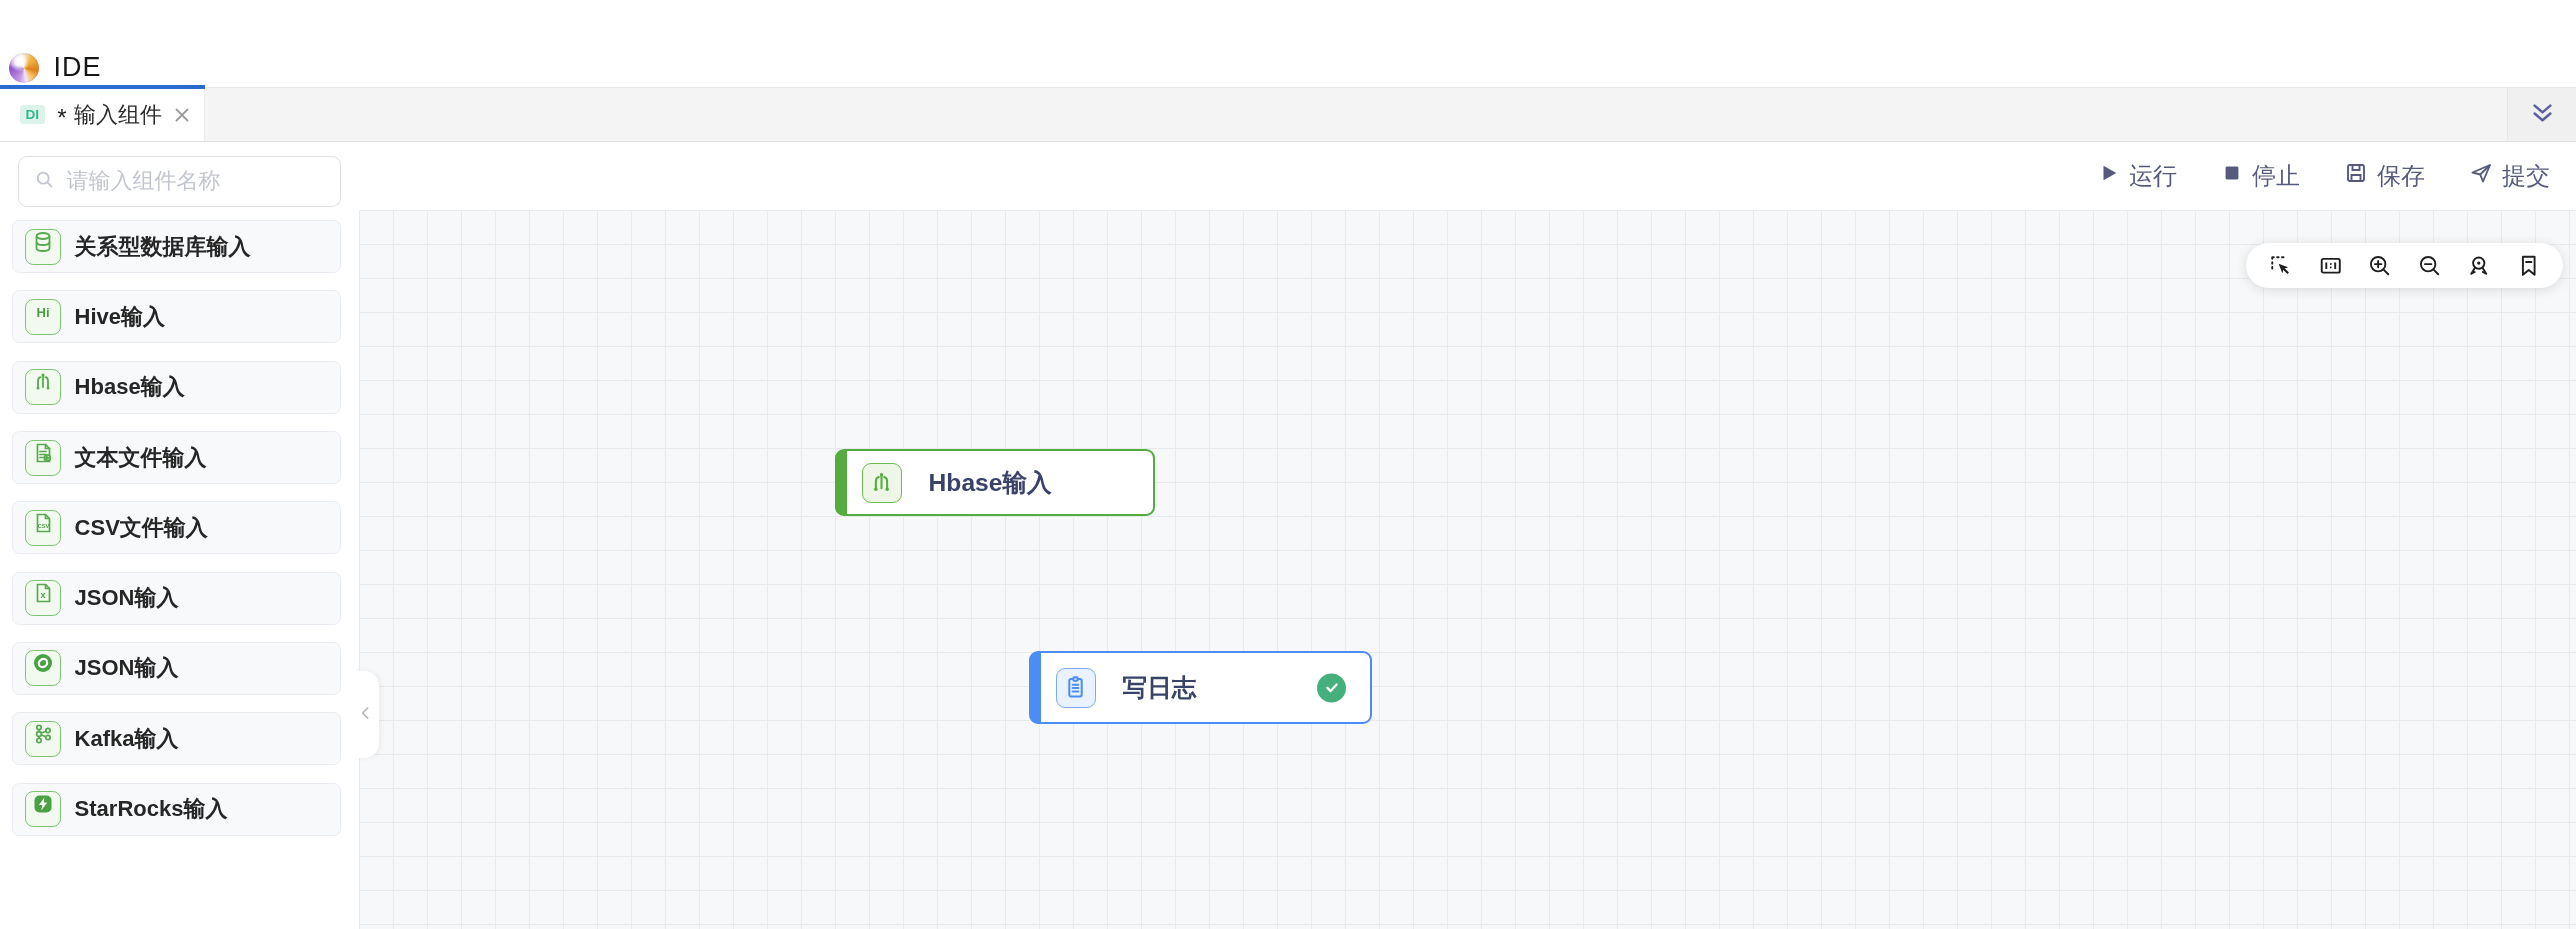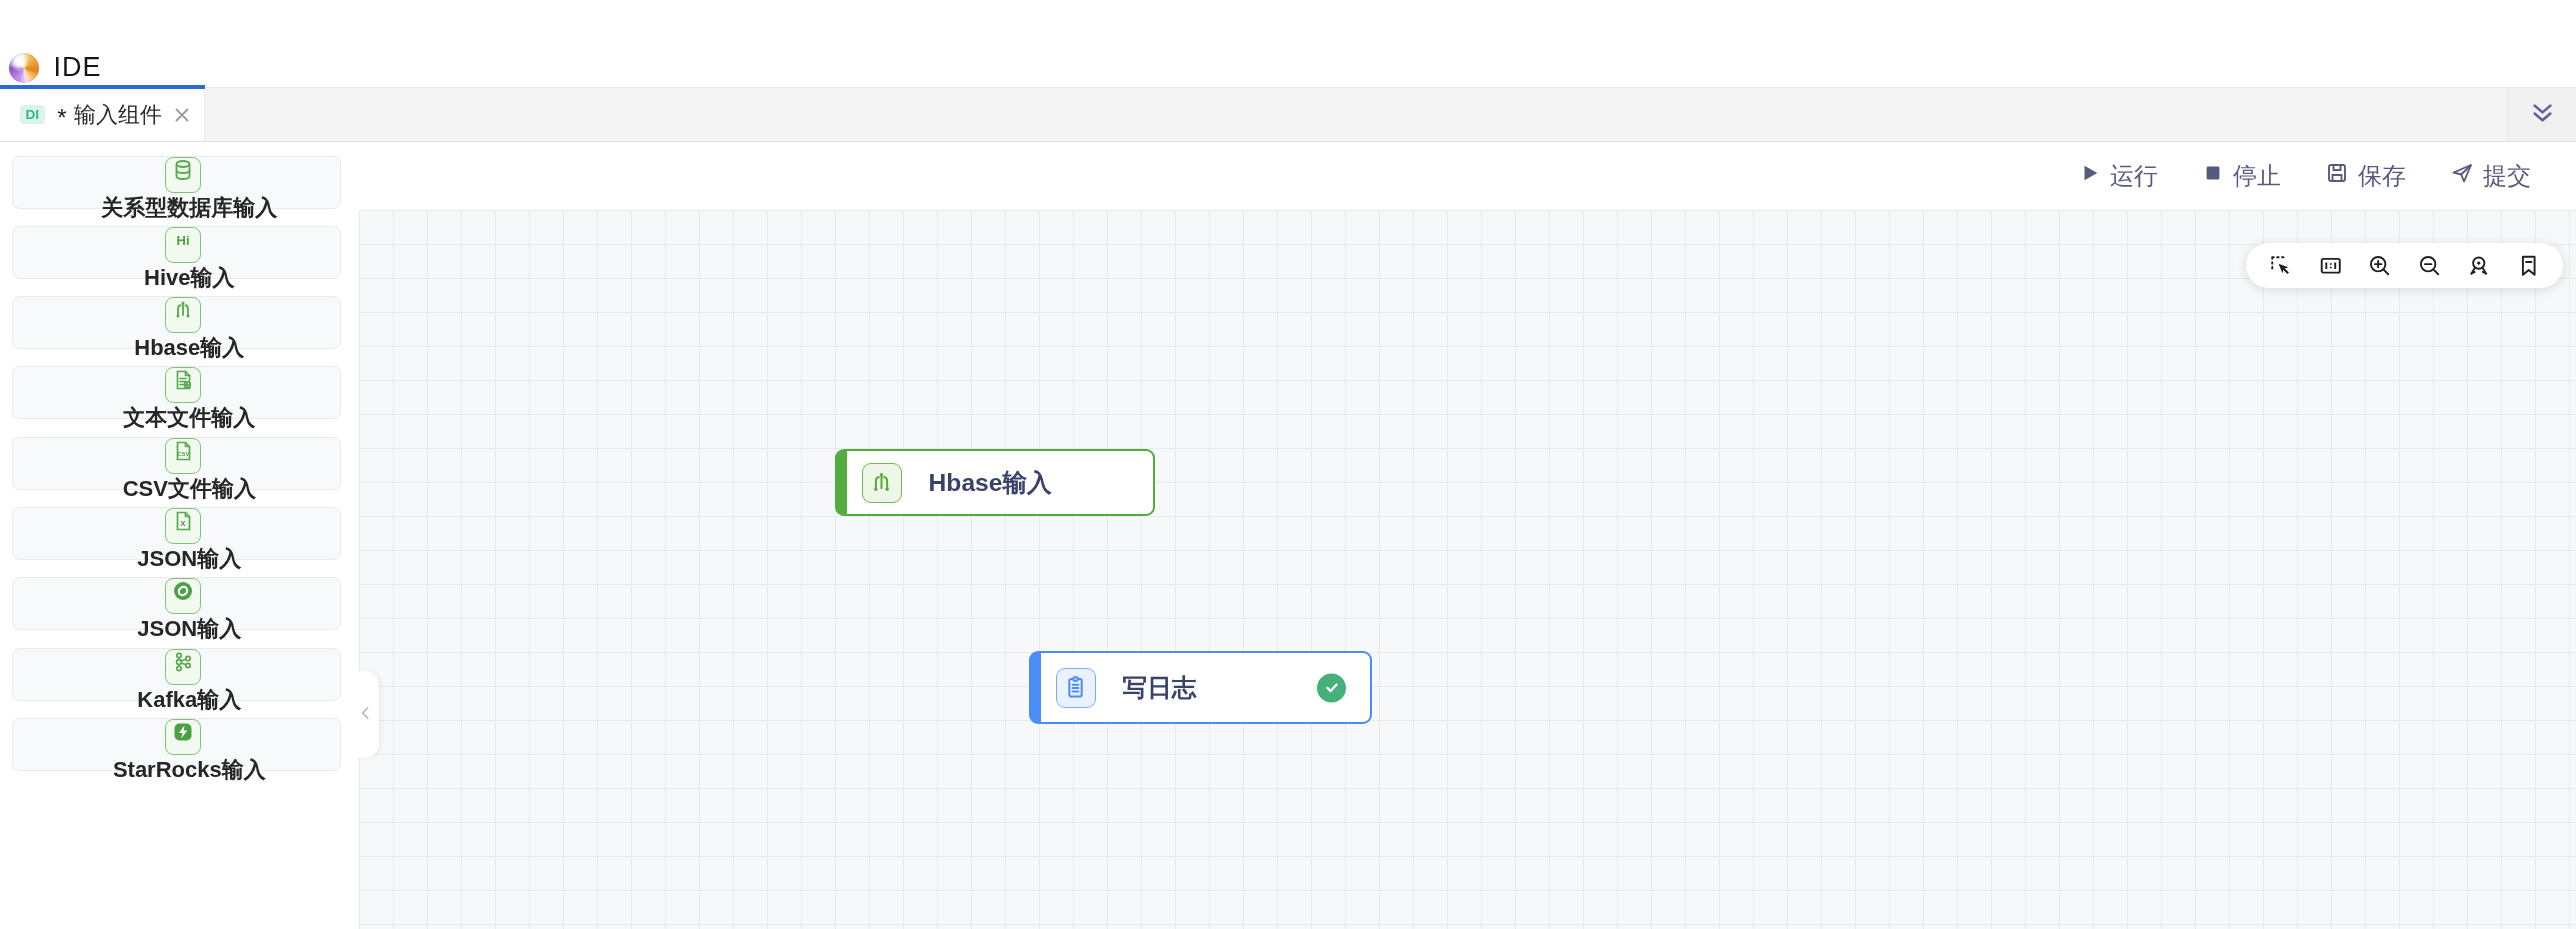--- a/index.html
+++ b/index.html
@@ -22,32 +22,32 @@
   .tab-badge { background:#dcf3ea; color:#35b793; font-size:13.6px; font-weight:700; border-radius:3.6px; padding:2.7px 5.5px; line-height:1; }
   .tab-dirty { font-size:24px; color:#1a1a1a; margin-left:12.7px; line-height:1; position:relative; top:3.6px; }
   .tab-title { font-size:22px; color:#2b2b2b; margin-left:7.3px; white-space:nowrap; }
   .tab-close { margin-left:9px; display:flex; align-items:center; }
   .strip-more { position:absolute; right:0; top:0; width:69px; height:53px; background:#f0f0f1; display:flex; align-items:center; justify-content:center; border-left:0.9px solid #e6e6e6; cursor:pointer; }
 
   
   .main { position:relative; display:flex; height:835px; }
   .sidebar { width:359px; background:#fff; flex:0 0 359px; position:relative; z-index:2; }
   .workarea { flex:1; display:flex; flex-direction:column; }
-  .actionbar { height:68px; background:#fff; display:flex; justify-content:flex-end; gap:44px; padding-right:45px; }
+  .actionbar { height:68px; background:#fff; display:flex; justify-content:flex-end; gap:44px; padding-right:26px; }
   .actbtn { display:flex; align-items:center; gap:9px; font-size:24px; color:#565b7e; cursor:pointer; }
 
   
   .searchbox { margin:13.6px 18px 0 18px; height:51px; border:1.8px solid #dcdfe3; border-radius:9px; display:flex; align-items:center; padding:0 14.6px; background:#fff; }
   .searchbox input { border:none; outline:none; font-size:22px; margin-left:11px; width:100%; color:#333; background:transparent; font-family:inherit; }
   .searchbox input::placeholder { color:#c2c6cf; }
   .group-header { margin:28px 18px 0 12px; width:329px; height:48px; background:#e7f1fc; border:0.9px solid #5e9ae6; border-radius:2.7px; display:flex; align-items:center; padding-left:22px; cursor:pointer; }
   .caret-down { width:0; height:0; border-left:7.3px solid transparent; border-right:7.3px solid transparent; border-top:9px solid #4d4d4d; }
   .group-label { font-size:22px; font-weight:700; color:#333; margin-left:24px; }
   .comp-list { margin-top:13.6px; }
-  .comp-item { margin:0 18px 17.3px 12px; width:329px; height:53px; background:#f7f9fb; border:0.9px solid #e8ecf1; border-radius:7.3px; display:flex; align-items:center; padding-left:12px; cursor:grab;flex-direction:column; }
+  .comp-item { margin:0 18px 17.3px 12px; width:329px; height:53px; background:#f7f9fb; border:0.9px solid #e8ecf1; border-radius:7.3px; display:flex; align-items:center; padding-left:12px; cursor:grab; }
   .comp-icon { width:36px; height:36px; border-radius:8.2px; border:1.8px solid #7cc473; background:#f2faef; display:flex; align-items:flex-start; justify-content:center; flex:0 0 36px; }
   .comp-icon.filled { background:#f2faef; }
   .comp-label { font-size:22px; font-weight:700; color:#262626; margin-left:13.6px; white-space:nowrap; }
   .icn-txt { font-weight:700; fill:#4d9e44; }
 
   .collapse-handle { position:absolute; left:353px; top:529px; width:25.5px; height:87px; background:#fff; border-radius:0 14.6px 14.6px 0; box-shadow:2.7px 0 5.5px rgba(0,0,0,.05); display:flex; align-items:center; justify-content:center; z-index:3; cursor:pointer; }
 
   
   .canvas { position:relative; flex:1; background-color:#f7f8f9;
             background-image:linear-gradient(#e8ebed 0.9px, transparent 0.9px),
@@ -93,20 +93,29 @@
           <polyline points="5,5 12,11 19,5" stroke="#5b5f9e" stroke-width="2.2" stroke-linecap="round" stroke-linejoin="round"></polyline>
           <polyline points="5,12 12,18 19,12" stroke="#5b5f9e" stroke-width="2.2" stroke-linecap="round" stroke-linejoin="round"></polyline>
         </svg>
     </span>
   </div>
 </div>
 
 <div class="main">
 
   <aside class="sidebar">
+    <div class="searchbox">
+      <span>
+        <svg width="22" height="22" viewBox="0 0 24 24" fill="none">
+            <circle cx="10" cy="10" r="6" stroke="#c2c6cf" stroke-width="2"></circle>
+            <line x1="14.5" y1="14.5" x2="19" y2="19" stroke="#c2c6cf" stroke-width="2" stroke-linecap="round"></line>
+          </svg>
+      </span>
+      <input type="text" placeholder="请输入组件名称" style="">
+    </div>
 
 
     <div class="comp-list">
 
       <div class="comp-item">
         <span class="comp-icon">
           <svg width="24" height="24" viewBox="0 0 24 24" fill="none" stroke="#57a94f" stroke-width="1.8">
             <ellipse cx="12" cy="6" rx="6.5" ry="3"></ellipse>
               <path d="M5.5 6v12c0 1.7 2.9 3 6.5 3s6.5-1.3 6.5-3V6"></path>
               <path d="M5.5 12c0 1.7 2.9 3 6.5 3s6.5-1.3 6.5-3"></path>

